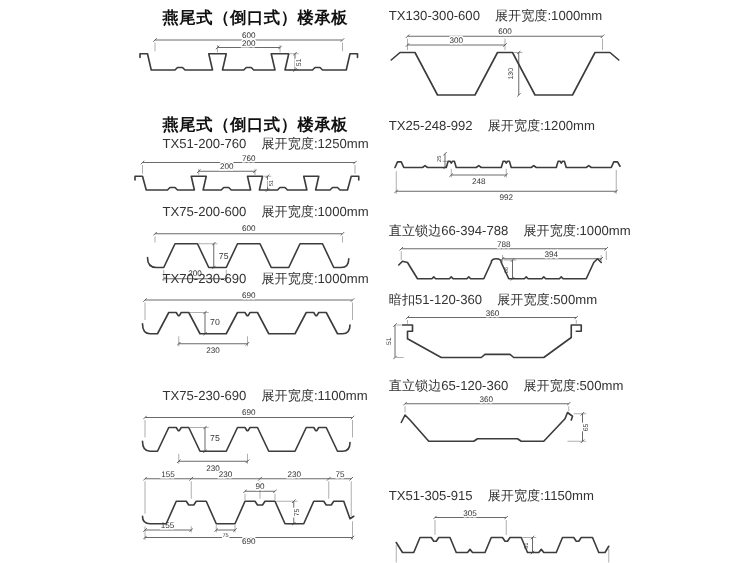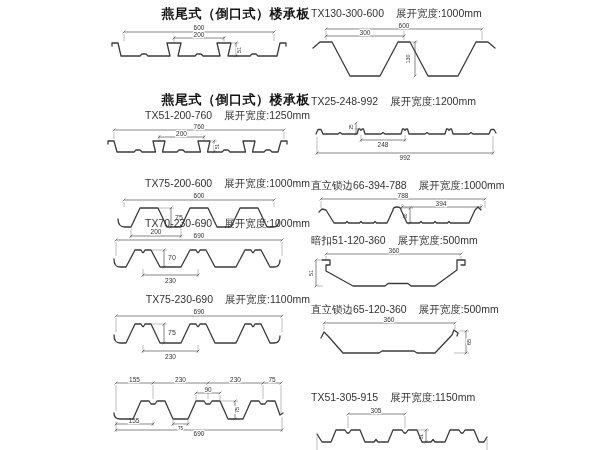--- a/index.html
+++ b/index.html
@@ -1,19 +1,19 @@
 <!DOCTYPE html>
 <html><head>
 <meta charset="utf-8">
 <style>
   html,body{margin:0;padding:0;}
   body{width:600px;height:450px;background:#fff;position:relative;overflow:hidden;
        font-family:"Liberation Sans","DejaVu Sans",sans-serif;color:#222;}
   .panel{position:absolute;}
-  .col-l{left:98px;width:212px;text-align:right;}
+  .col-l{left:98px;width:212px;}
   .col-r{left:305px;width:210px;}
   .ptitle{font-size:13px;font-weight:bold;color:#111;line-height:16px;margin-left:32px;letter-spacing:.5px;}
   .psub{font-size:10.5px;color:#333;line-height:14px;margin-left:32px;white-space:nowrap;}
   .col-r .psub{margin-left:6px;}
   .psub .mdl{margin-right:12px;margin-top:28px;}
   svg{display:block;margin-left:6px;}
   .col-r svg{margin-left:4px;}
   .profile{fill:none;stroke:#3c3c3c;stroke-width:1.3;stroke-linejoin:round;stroke-linecap:round;}
   .dim{stroke:#555;stroke-width:.7;fill:none;}
   .ext{stroke:#8a8a8a;stroke-width:.55;fill:none;}
@@ -54,21 +54,21 @@
     <line class="dim" x1="10" y1="8" x2="180" y2="8" marker-start="url(#tk)" marker-end="url(#tk)"></line>
     <line class="dim" x1="55" y1="15" x2="100" y2="15" marker-start="url(#tk)" marker-end="url(#tk)"></line>
     <line class="dim" x1="110" y1="19" x2="110" y2="30" marker-start="url(#tk)" marker-end="url(#tk)"></line>
     <text class="dt" x="95" y="6.5">760</text>
     <text class="dt" x="77.5" y="13.5">200</text>
     <text class="dtx" x="114.5" y="24.5" transform="rotate(-90 114.5 24.5)">51</text>
     <path class="profile" d="M4,22 L4,19 L10,19 L13,30 L30,30 L32,28 L36,28 L38,30 L51.5,30 L49,19 L61,19 L58.5,30 L73,30 L75,28 L79,28 L81,30 L96.5,30 L94,19 L106,19 L103.5,30 L118,30 L120,28 L124,28 L126,30 L141.5,30 L139,19 L151,19 L148.5,30 L160,30 L162,28 L166,28 L168,30 L174,30 L177,19 L183,19 L183,22"></path>
   </svg>
 </div>
 
-<div class="panel col-l" style="top:176px">
+<div class="panel col-l" style="top:163px">
   <div class="psub"><span class="mdl">TX75-200-600</span><span>展开宽度:1000mm</span></div>
   <svg width="190" height="50" viewBox="0 0 190 50">
     <path class="ext" d="M20,12 V17 M170,12 V17 M55,18 H70 M27,39 V48 M77,39 V48"></path>
     <line class="dim" x1="20" y1="10" x2="170" y2="10" marker-start="url(#tk)" marker-end="url(#tk)"></line>
     <line class="dim" x1="67" y1="18" x2="67" y2="37" marker-start="url(#tk)" marker-end="url(#tk)"></line>
     <line class="dim" x1="27" y1="46" x2="77" y2="46" marker-start="url(#tk)" marker-end="url(#tk)"></line>
     <text class="dt" x="95" y="8">600</text>
     <text class="dt7" x="75" y="30">75</text>
     <text class="dt" x="52" y="44">200</text>
     <path class="profile" d="M14,29 Q14,37 21,37 L27,37 L36,18 L54,18 L63,37 L77,37 L86,18 L104,18 L113,37 L127,37 L136,18 L154,18 L163,37 L169,37 Q175,37 175,30"></path>
@@ -82,21 +82,21 @@
     <line class="dim" x1="12" y1="10" x2="178" y2="10" marker-start="url(#tk)" marker-end="url(#tk)"></line>
     <line class="dim" x1="60" y1="20" x2="60" y2="37" marker-start="url(#tk)" marker-end="url(#tk)"></line>
     <line class="dim" x1="39" y1="45" x2="94" y2="45" marker-start="url(#tk)" marker-end="url(#tk)"></line>
     <text class="dt" x="95" y="8">690</text>
     <text class="dt7" x="68" y="30">70</text>
     <text class="dt" x="66.5" y="52.5">230</text>
     <path class="profile" d="M10,29 Q10,37 16,37 L22,37 L31,20 L37,20 L38.5,22.5 L39.5,22.5 L41,20 L47,20 L56,37 L77,37 L86,20 L92,20 L93.5,22.5 L94.5,22.5 L96,20 L102,20 L111,37 L132,37 L141,20 L147,20 L148.5,22.5 L149.5,22.5 L151,20 L157,20 L166,37 L170,37 Q176,37 176,30"></path>
   </svg>
 </div>
 
-<div class="panel col-l" style="top:292px">
+<div class="panel col-l" style="top:310px">
   <div class="psub"><span class="mdl">TX75-230-690</span><span>展开宽度:1100mm</span></div>
   <svg width="190" height="54" viewBox="0 0 190 54">
     <path class="ext" d="M12,12 V26 M178,12 V26 M48,18 H63 M39,39 V47 M94,39 V47"></path>
     <line class="dim" x1="12" y1="10" x2="178" y2="10" marker-start="url(#tk)" marker-end="url(#tk)"></line>
     <line class="dim" x1="60" y1="18" x2="60" y2="37" marker-start="url(#tk)" marker-end="url(#tk)"></line>
     <line class="dim" x1="39" y1="45" x2="94" y2="45" marker-start="url(#tk)" marker-end="url(#tk)"></line>
     <text class="dt" x="95" y="8">690</text>
     <text class="dt7" x="68" y="29">75</text>
     <text class="dt" x="66.5" y="52.5">230</text>
     <path class="profile" d="M10,29 Q10,37 16,37 L22,37 L31,18 L37,18 L38.5,20.5 L39.5,20.5 L41,18 L47,18 L56,37 L77,37 L86,18 L92,18 L93.5,20.5 L94.5,20.5 L96,18 L102,18 L111,37 L132,37 L141,18 L147,18 L148.5,20.5 L149.5,20.5 L151,18 L157,18 L166,37 L170,37 Q176,37 176,30"></path>

